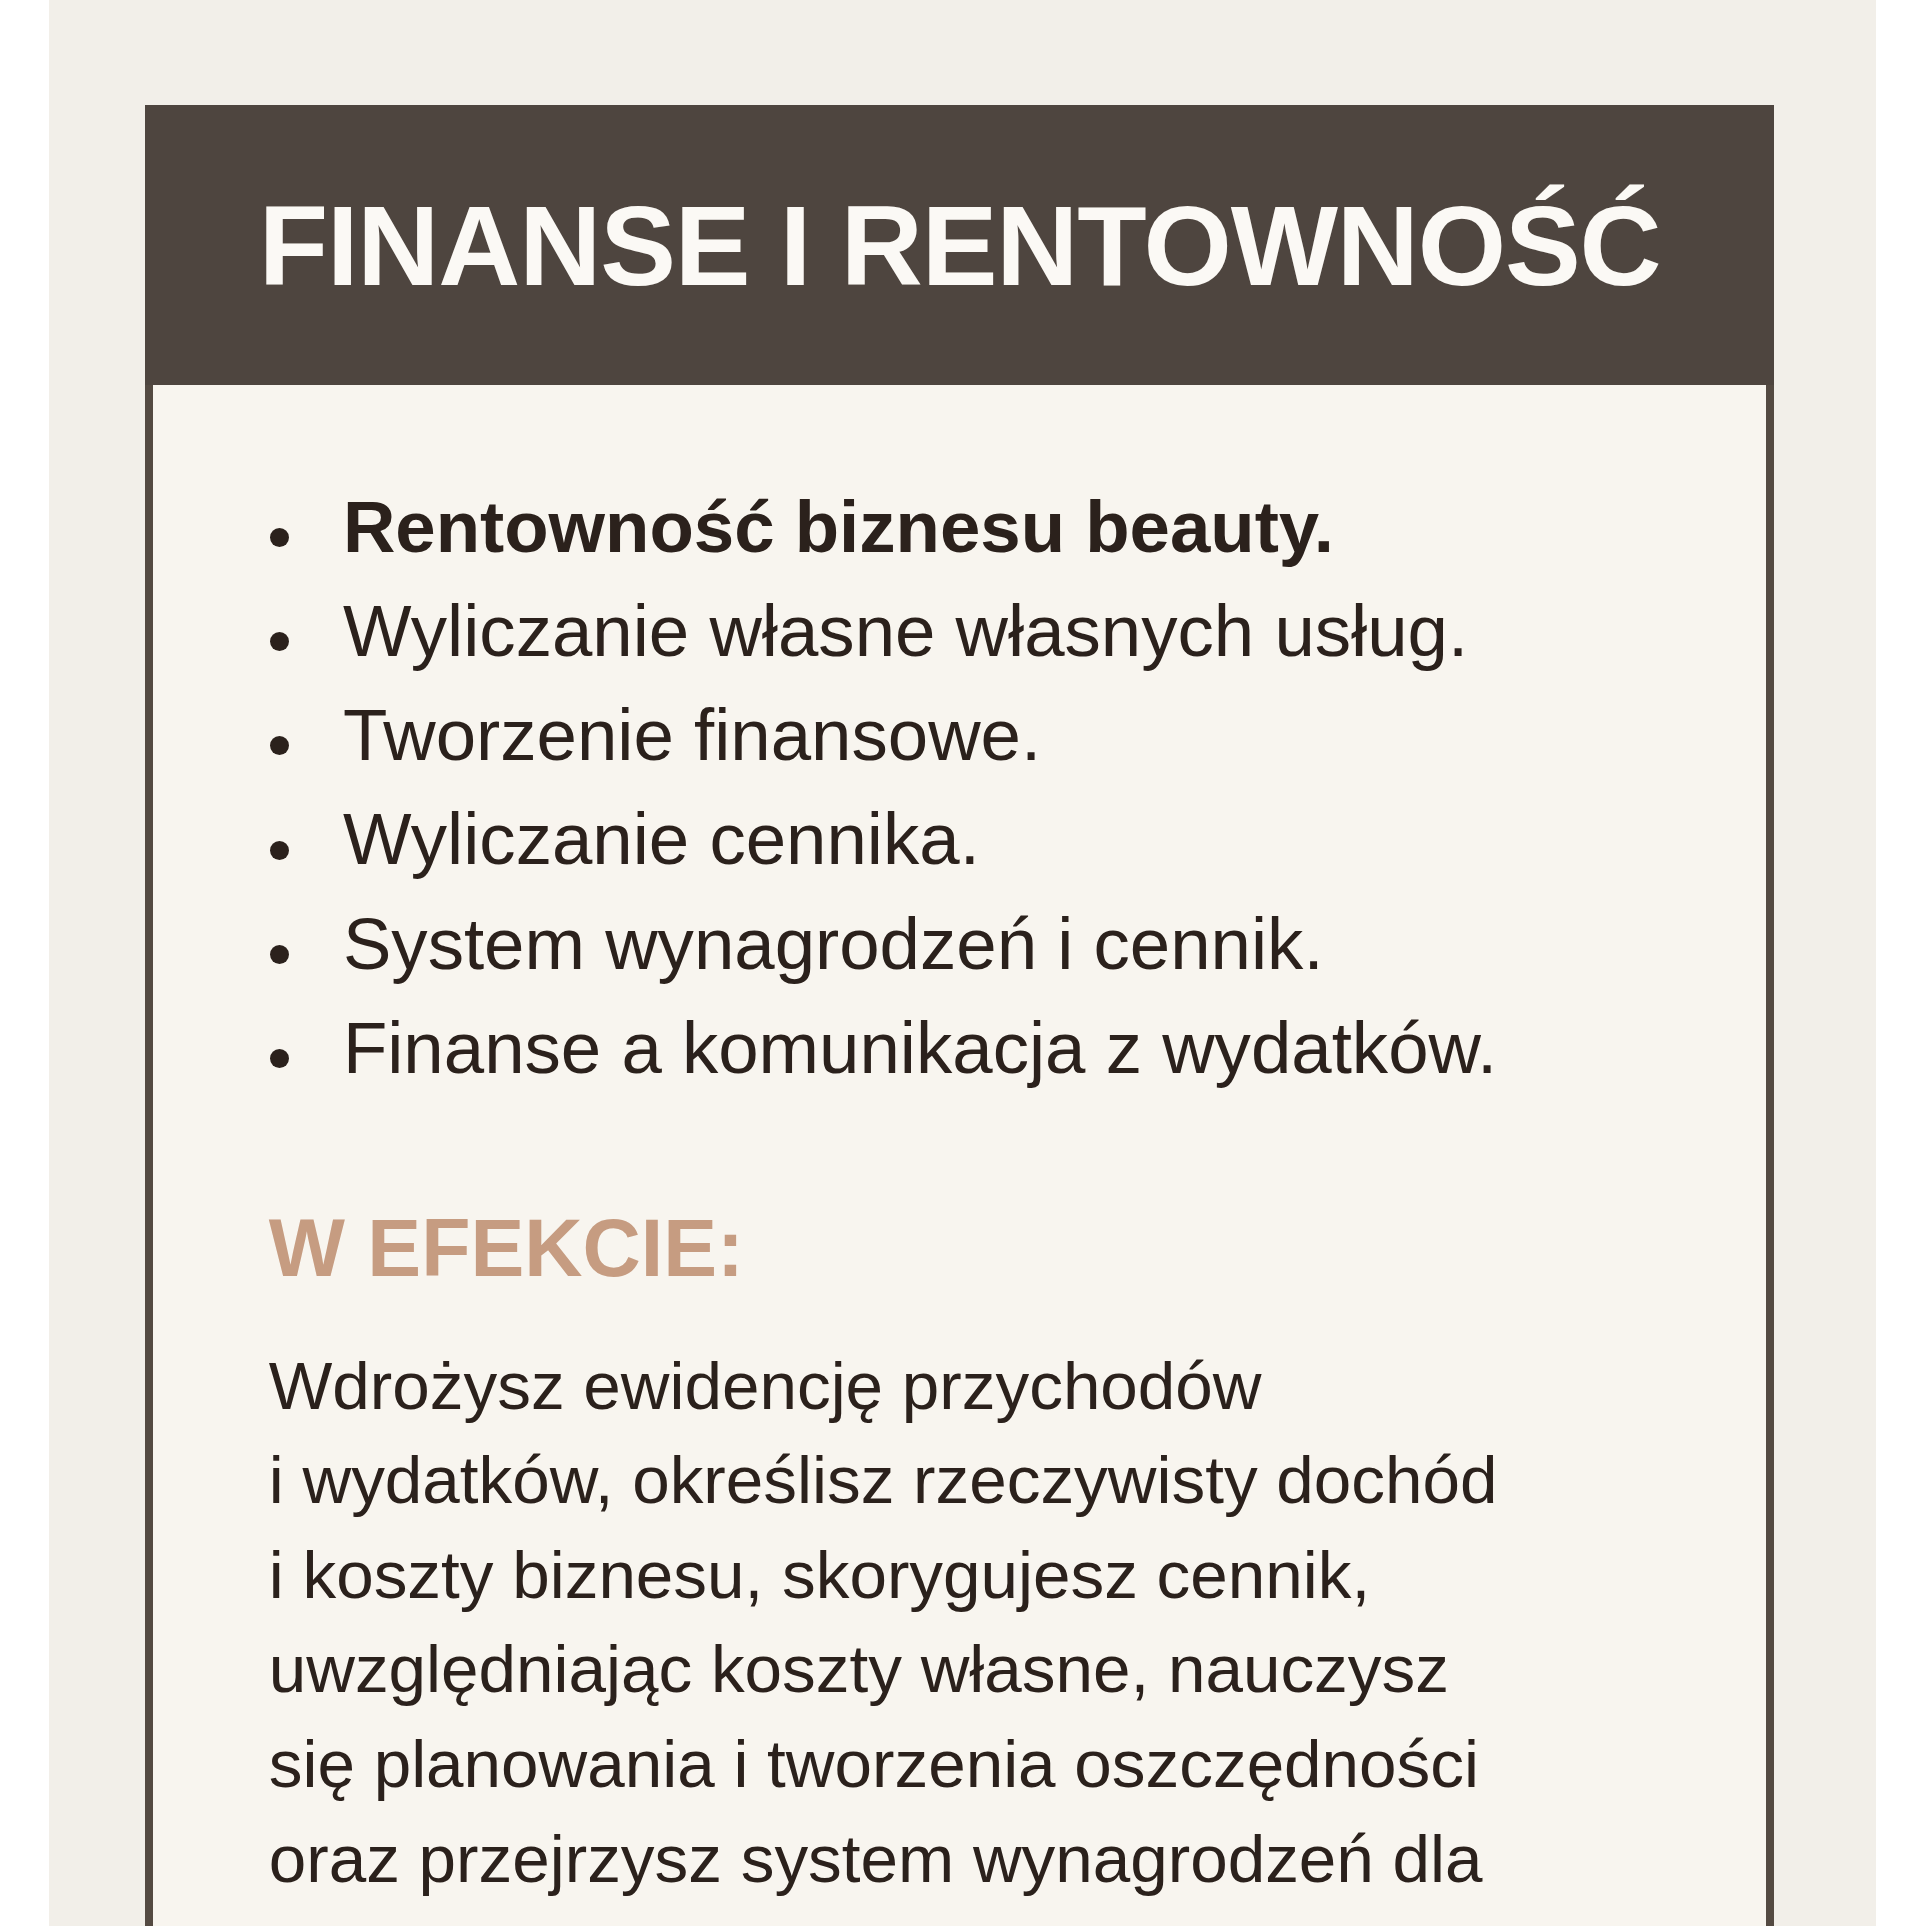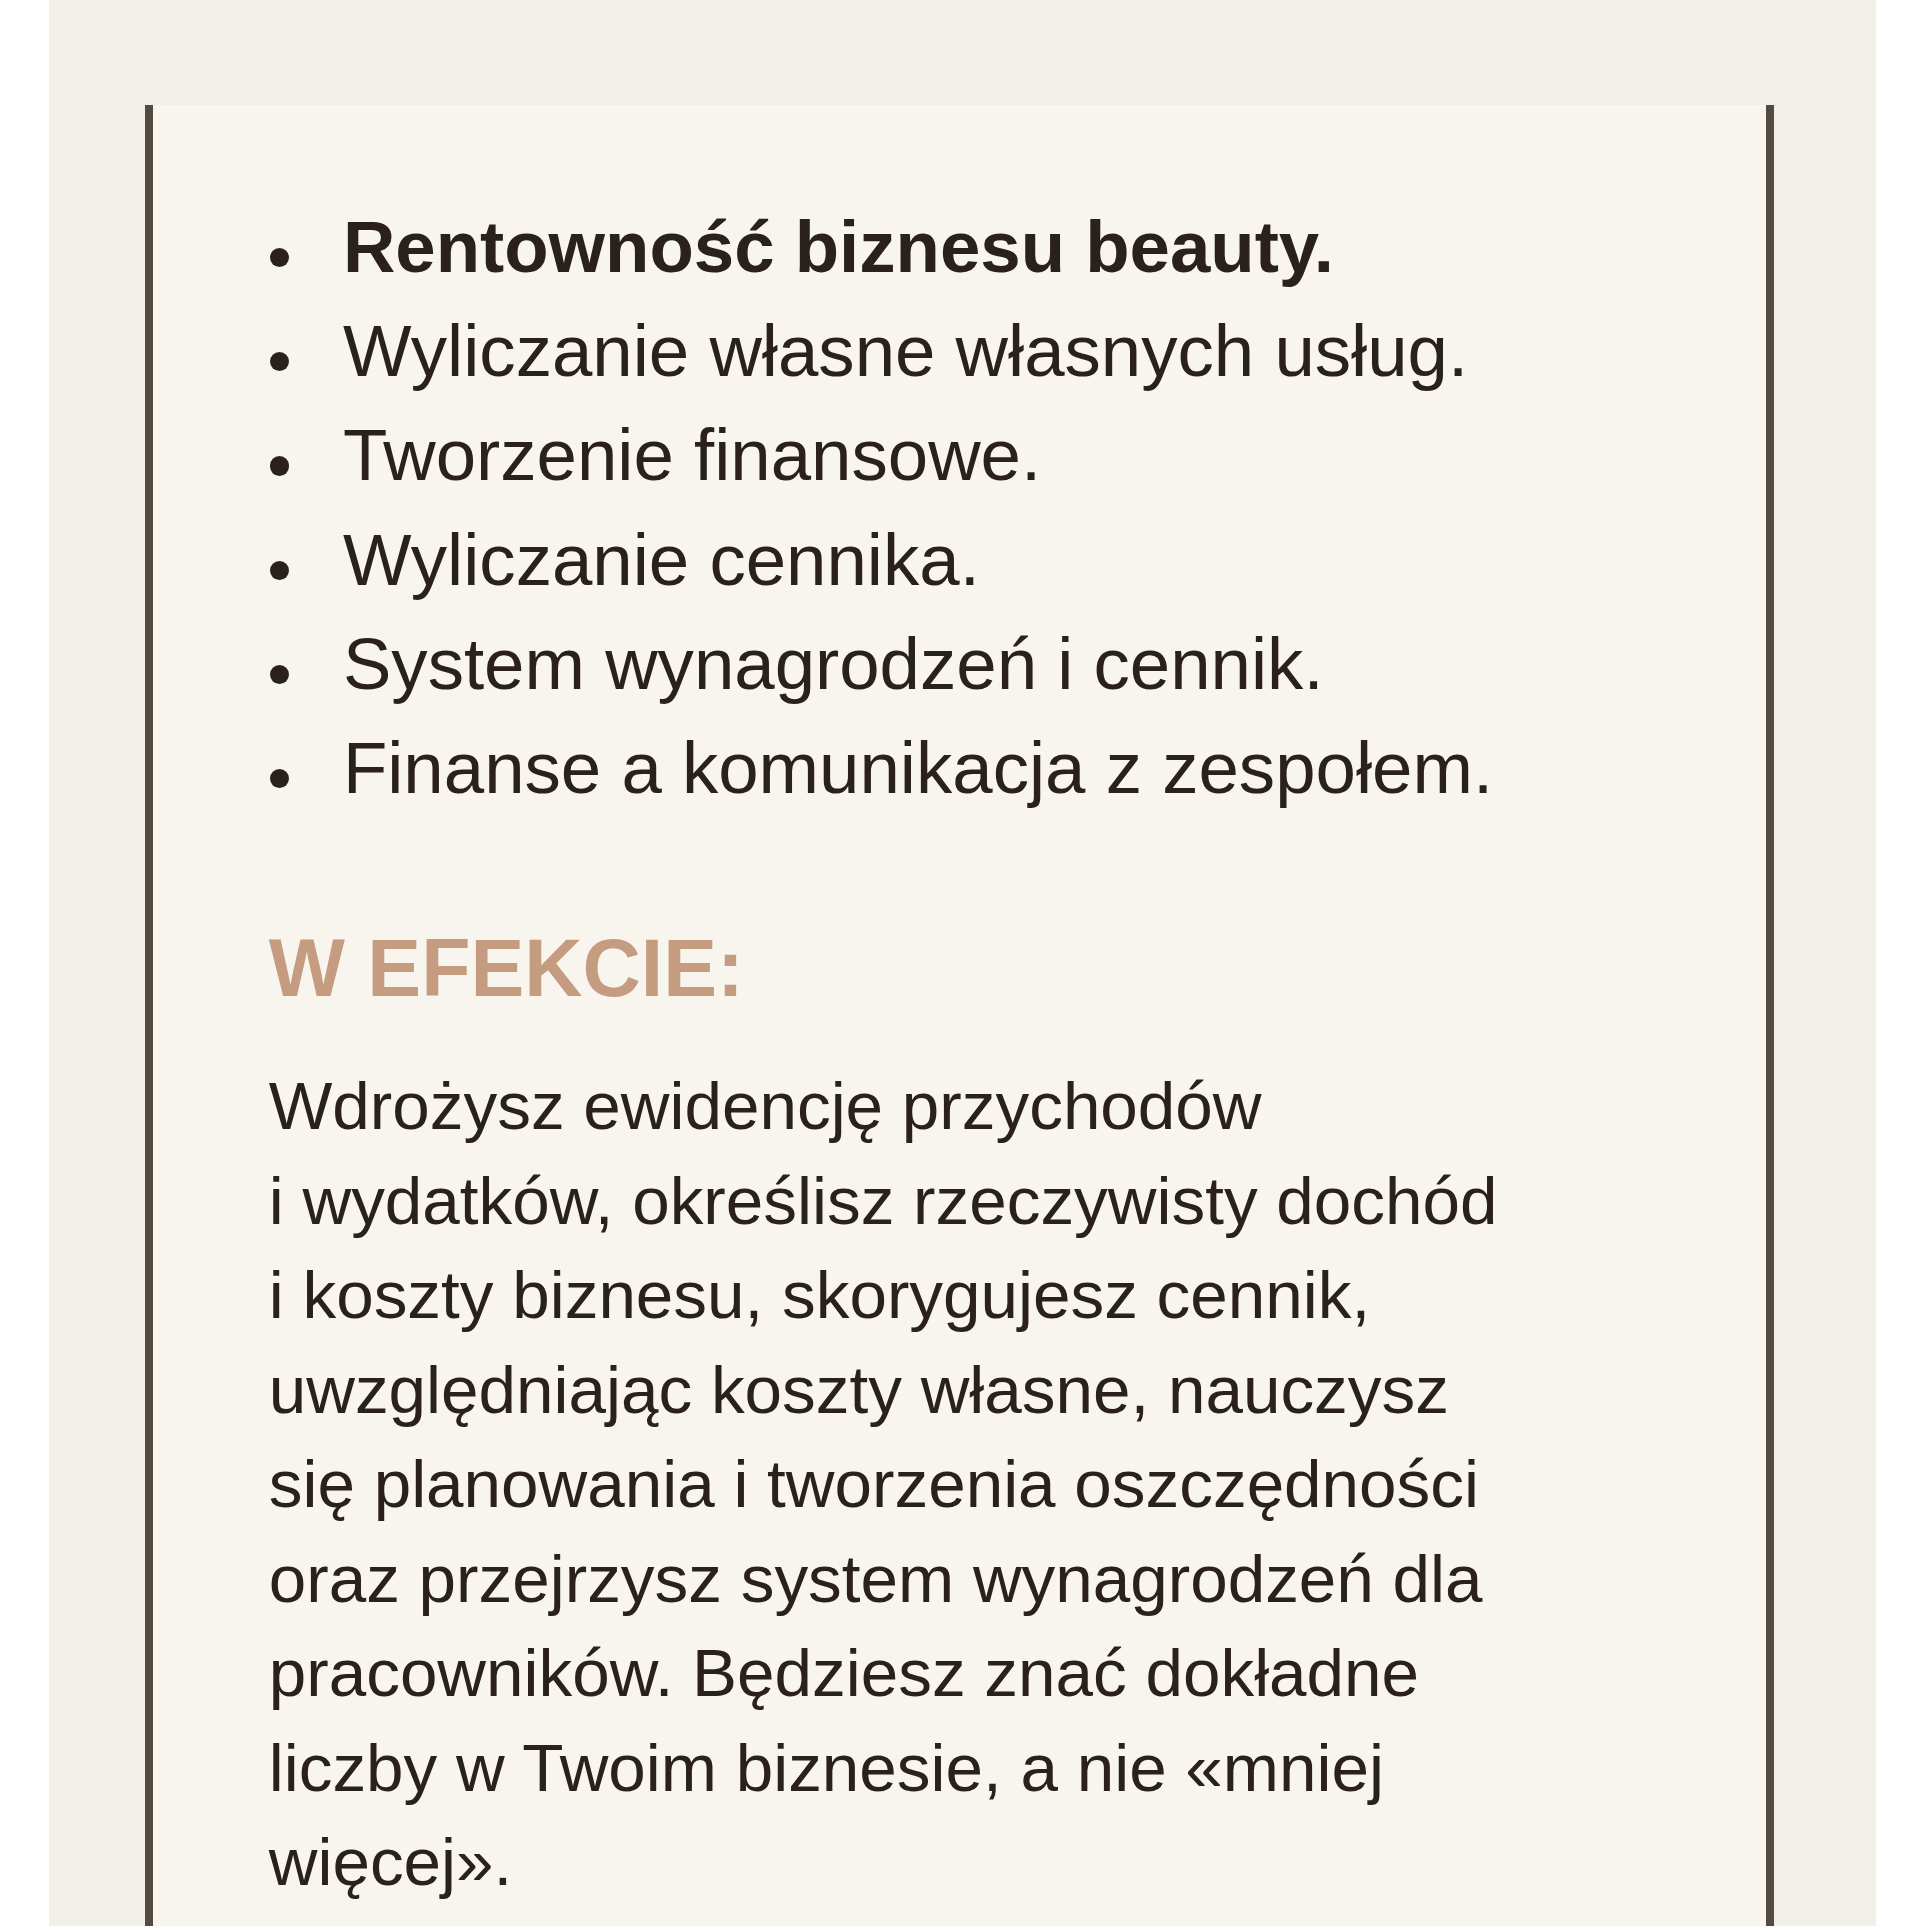--- a/index.html
+++ b/index.html
@@ -89,20 +89,23 @@
     line-height:4.91vw;
     white-space:pre-line;
   }
 </style>
 </head>
 <body>
 
 <div class="page">
   <section class="card">
 
+    <header class="card-header">
+      <h1 class="card-title">FINANSE I RENTOWNOŚĆ</h1>
+    </header>
 
     <div class="card-body">
 
       <ul class="topics">
         <li>
           <span class="dot"></span>
           <span>Rentowność biznesu beauty.</span>
         </li>
         <li>
           <span class="dot"></span>
@@ -115,21 +118,21 @@
         <li>
           <span class="dot"></span>
           <span>Wyliczanie cennika.</span>
         </li>
         <li>
           <span class="dot"></span>
           <span>System wynagrodzeń i cennik.</span>
         </li>
         <li>
           <span class="dot"></span>
-          <span>Finanse a komunikacja z zespołem.</span>
+          <span>Finanse a komunikacja z wydatków.</span>
         </li>
       </ul>
 
       <h2 class="effect-heading">W EFEKCIE:</h2>
 
       <p class="effect-text">Wdrożysz ewidencję przychodów
 i wydatków, określisz rzeczywisty dochód
 i koszty biznesu, skorygujesz cennik,
 uwzględniając koszty własne, nauczysz
 się planowania i tworzenia oszczędności

